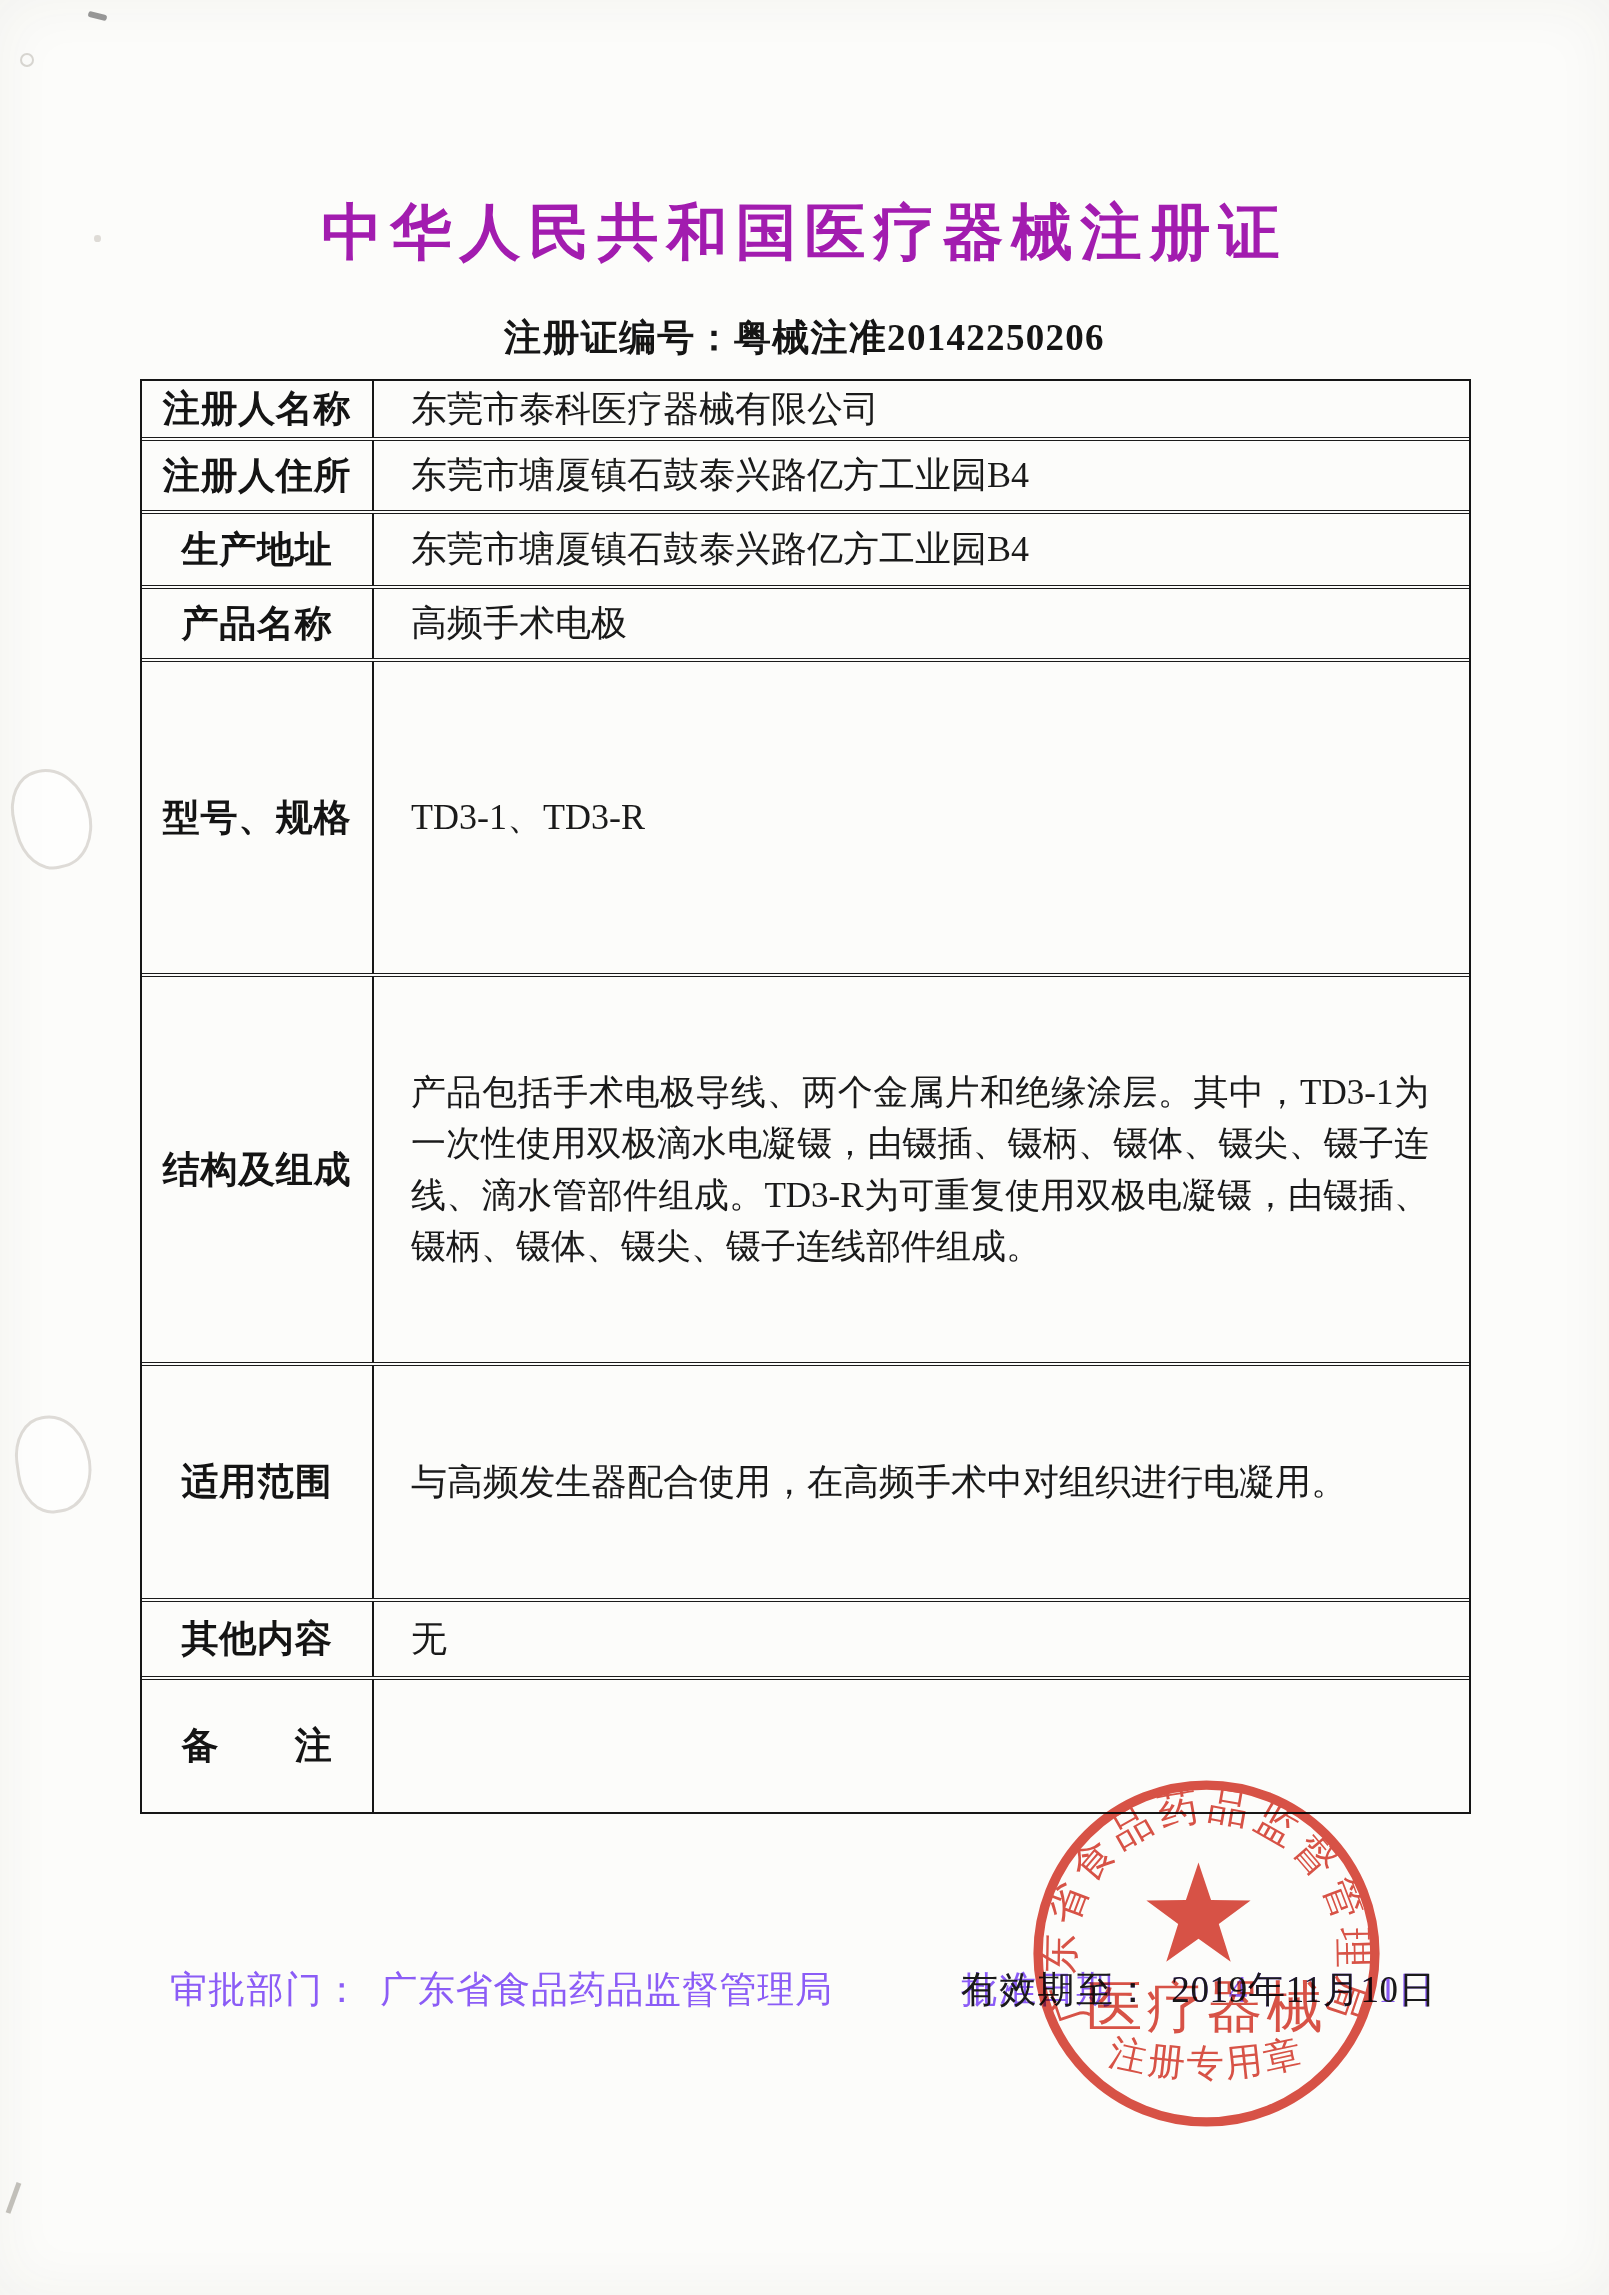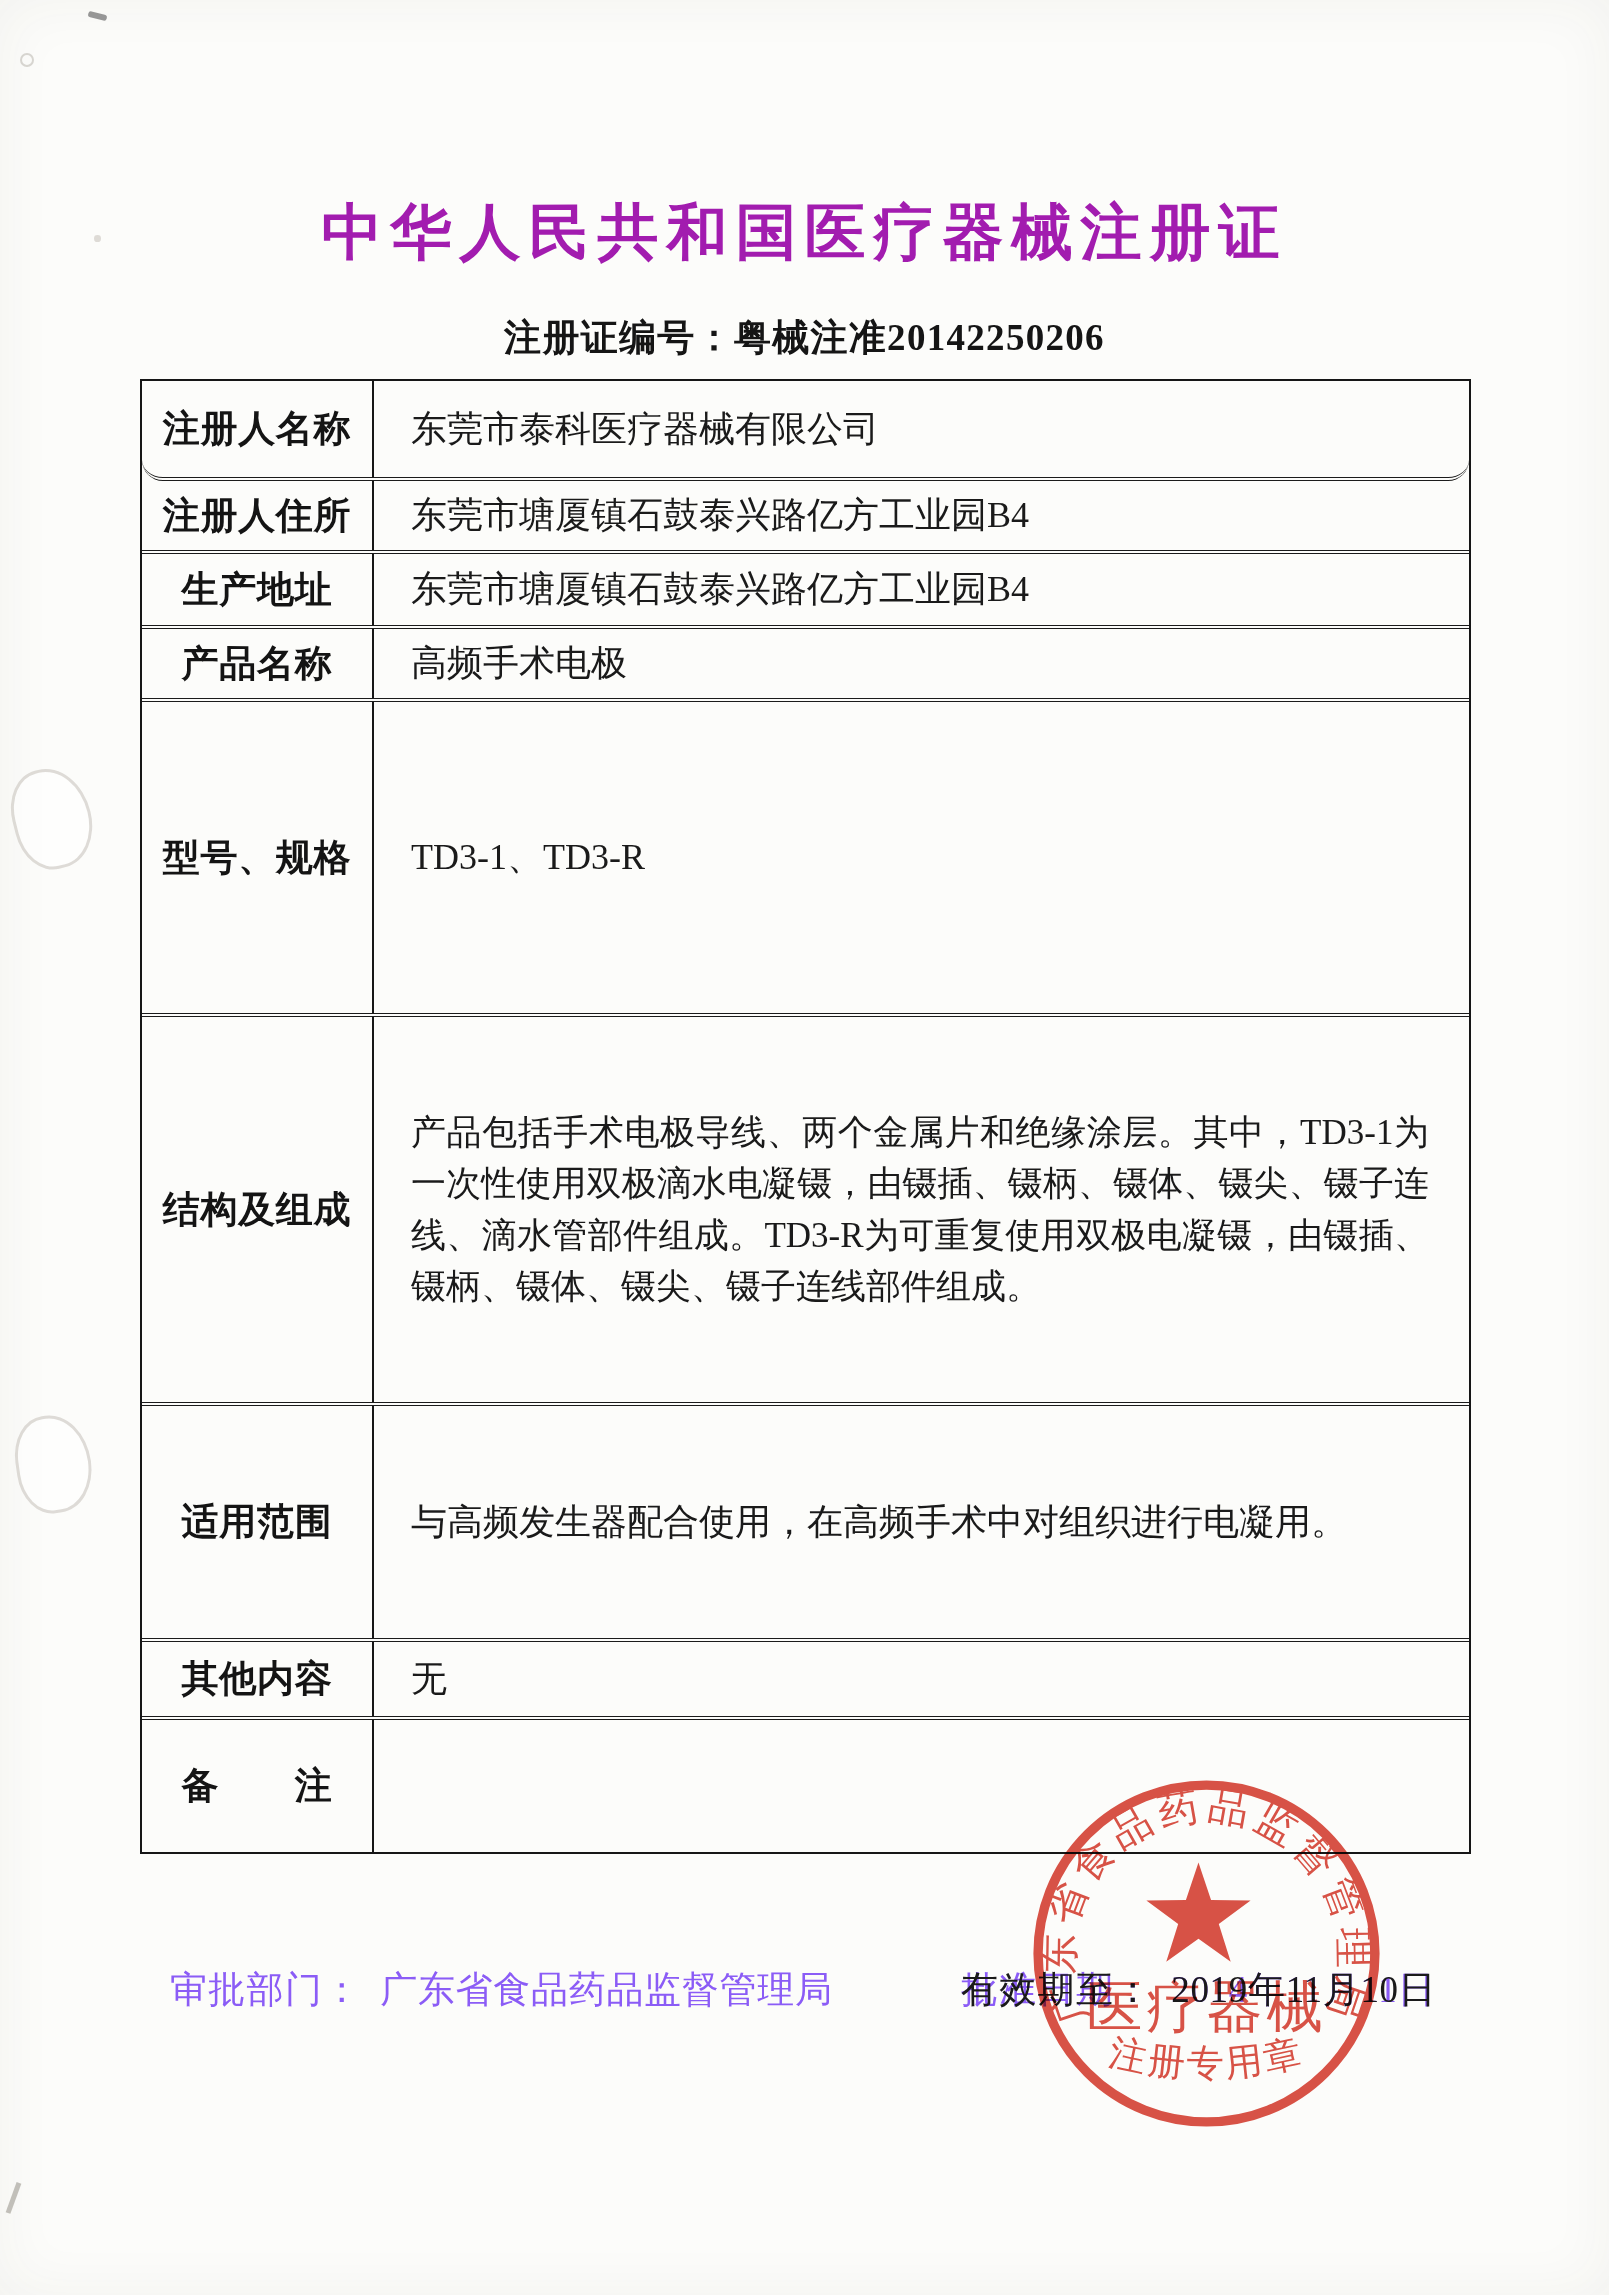--- a/index.html
+++ b/index.html
@@ -33,21 +33,21 @@
   
   .cert-table{
     position:absolute;left:140px;top:379px;
     width:1331px;
     border:2.7px solid #161616;
     box-sizing:border-box;
     background:transparent;
   }
   .row{display:flex;box-sizing:border-box;border-bottom:4.7px double #1b1b1b;}
   .row:last-child{border-bottom:none;}
-  .r1{height:100px;border-radius:21px;} .r2{height:73px;} .r3{height:75px;} .r4{height:73px;}
+  .r1{height:60px;} .r2{height:73px;} .r3{height:75px;} .r4{height:73px;}
   .r5{height:315px;} .r6{height:389px;} .r7{height:236px;} .r8{height:77px;}
   .r9{height:78px;} .r10{height:132px;}
   .label-cell{
     width:232px;min-width:232px;
     border-right:2px solid #161616;
     display:flex;align-items:center;justify-content:center;
     font-size:37px;font-weight:700;
     letter-spacing:0.7px;
     box-sizing:border-box;
     color:#141414;

